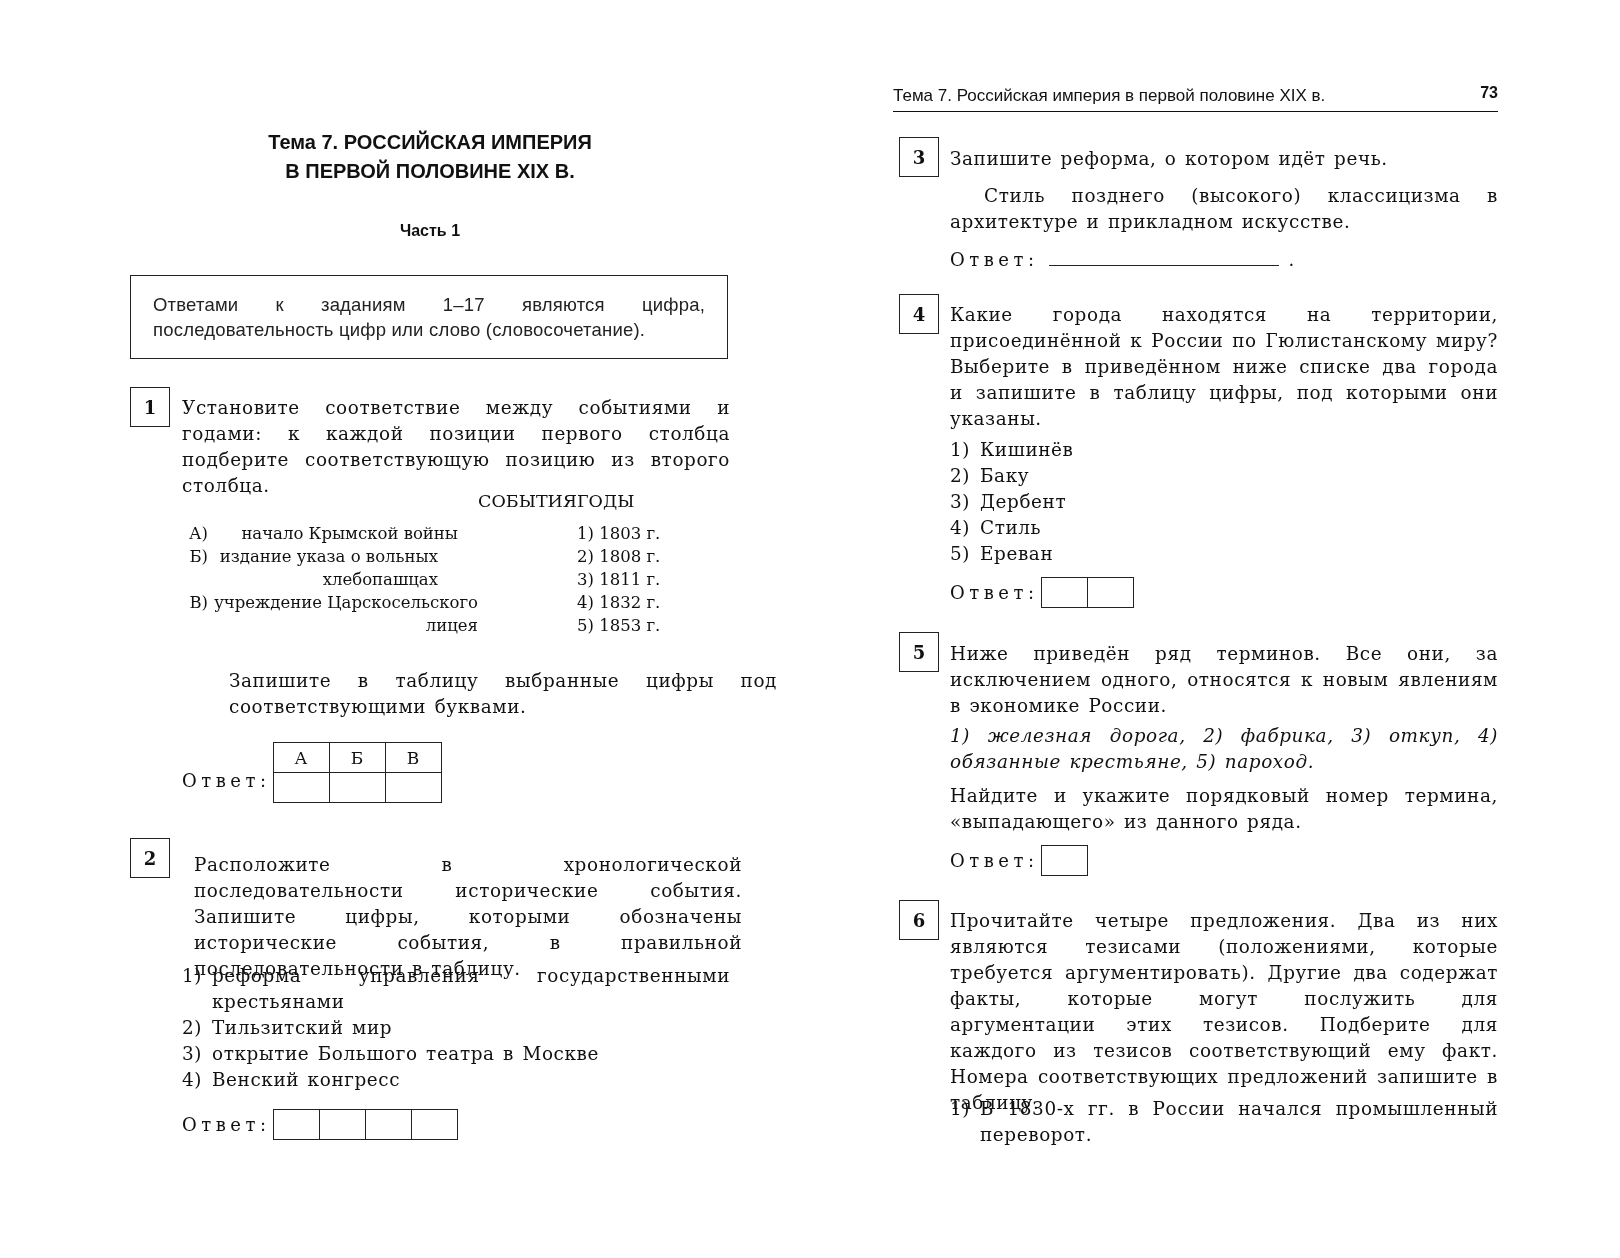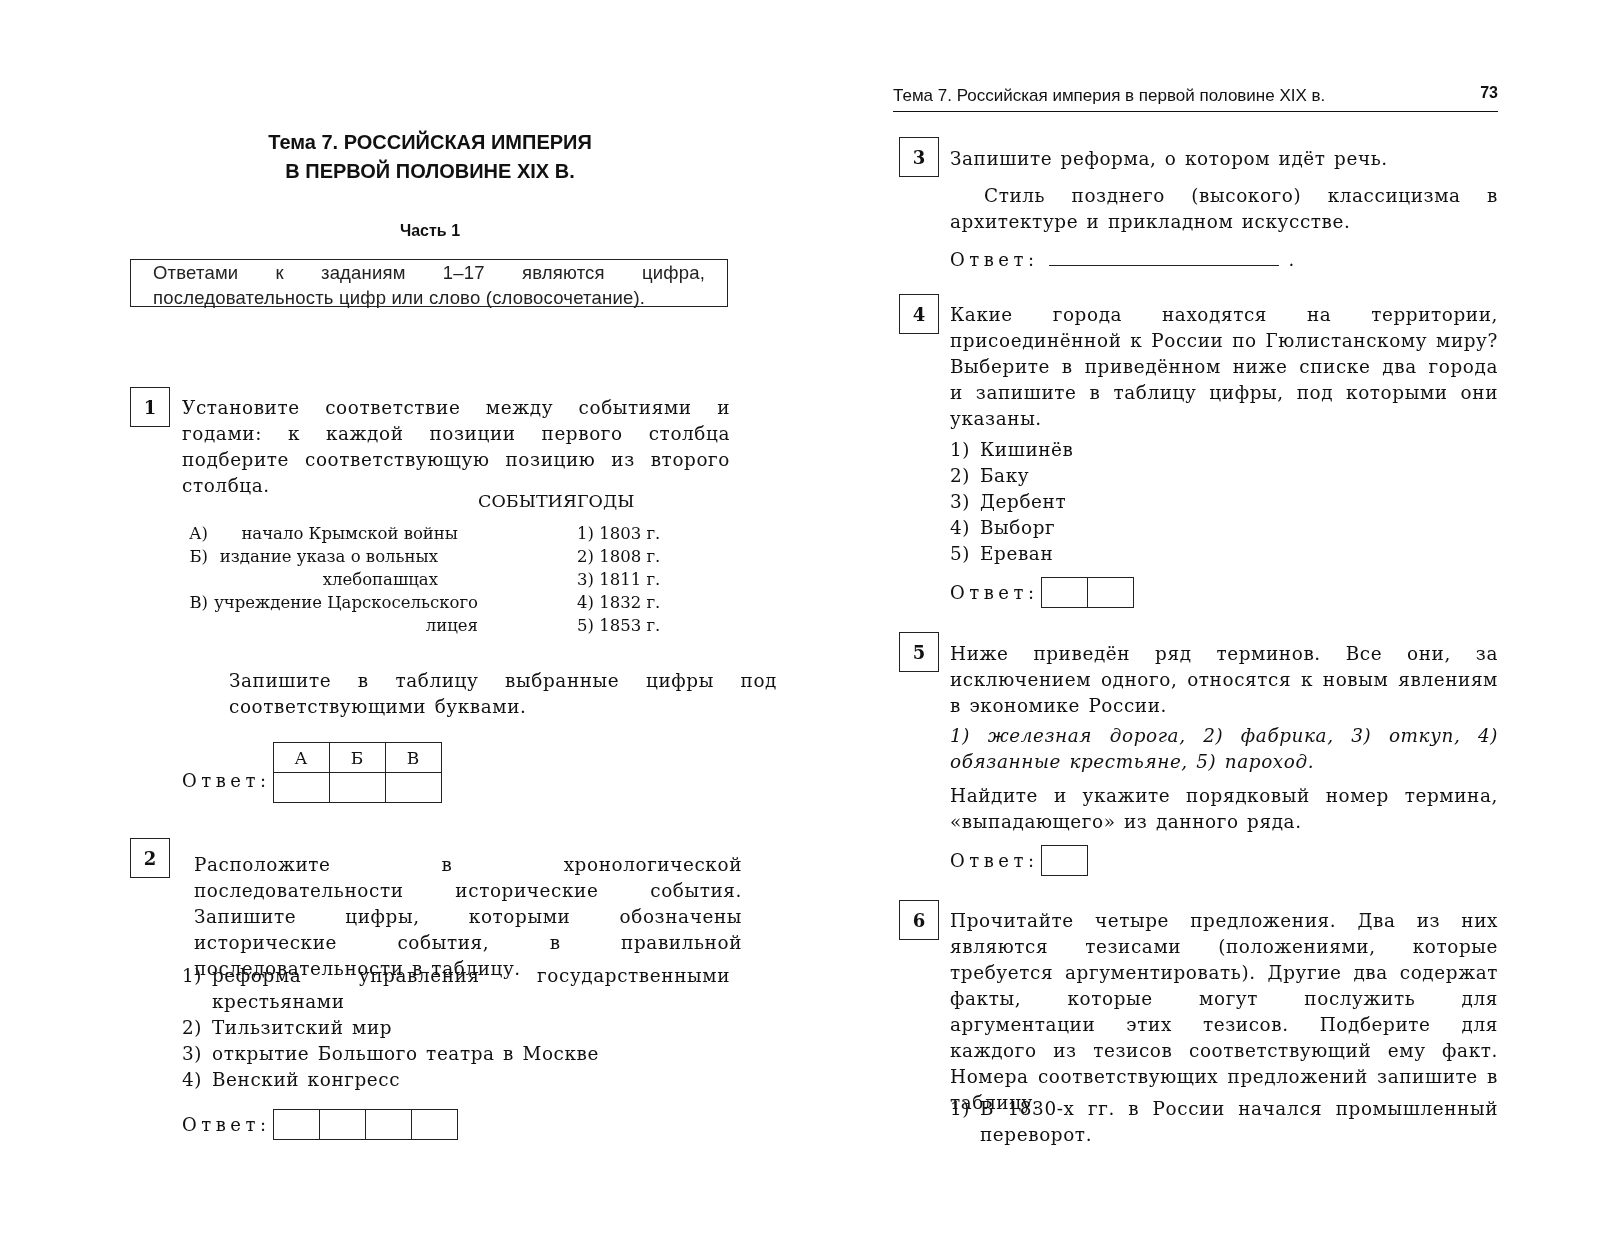--- a/index.html
+++ b/index.html
@@ -4,21 +4,21 @@
 <style>
   html, body { margin:0; padding:0; background:#ffffff; }
   body { width:1620px; height:1258px; position:relative; overflow:hidden; color:#111; }
   .serif { font-family: "DejaVu Serif", "Liberation Serif", serif; }
   .sans { font-family: "Liberation Sans", "DejaVu Sans", sans-serif; }
   .abs { position:absolute; }
 
   
   .chapter-title { left:130px; width:600px; top:128px; text-align:center; font-weight:bold; font-size:20px; line-height:29px; }
   .part-title { left:130px; width:600px; top:222px; text-align:center; font-weight:bold; font-size:16px; }
-  .info-box { left:130px; top:259px; width:598px; height:48px; border:1.5px solid #222; box-sizing:border-box; padding:0 22px; font-size:18.5px; line-height:25px; color:#222; text-align:justify; letter-spacing:0.2px; }
+  .info-box { left:130px; top:275px; width:598px; height:84px; border:1.5px solid #222; box-sizing:border-box; padding:16px 22px; font-size:18.5px; line-height:25px; color:#222; text-align:justify; letter-spacing:0.2px; }
 
   .qnum { width:40px; height:40px; border:1.5px solid #222; box-sizing:border-box; display:flex; align-items:center; justify-content:center; font-weight:bold; font-size:18px; }
   .qtext { font-size:18.4px; line-height:26px; text-align:justify; letter-spacing:0.6px; word-spacing:2px; }
   .qtext p { margin:0; }
   .small { font-size:16.5px; line-height:23px; letter-spacing:0; word-spacing:0;text-align:right; }
 
   .answer-label { font-size:18px; letter-spacing:4.5px; }
   table.ans { border-collapse:collapse; }
   table.ans td { border:1.5px solid #222; padding:0; text-align:center; font-size:17px; }
 
@@ -154,21 +154,21 @@
     <li>
         <span class="n">2)</span>
         <span>Баку</span>
       </li>
     <li>
         <span class="n">3)</span>
         <span>Дербент</span>
       </li>
     <li>
         <span class="n">4)</span>
-        <span>Выборг</span>
+        <span>Стиль</span>
       </li>
     <li>
         <span class="n">5)</span>
         <span>Ереван</span>
       </li>
   </ul>
   <div class="abs serif" style="left:950px; top:577px; display:flex; align-items:center;">
     <span class="answer-label" style="margin-right:2px;">Ответ:</span>
     <table class="ans">
       <tbody>

